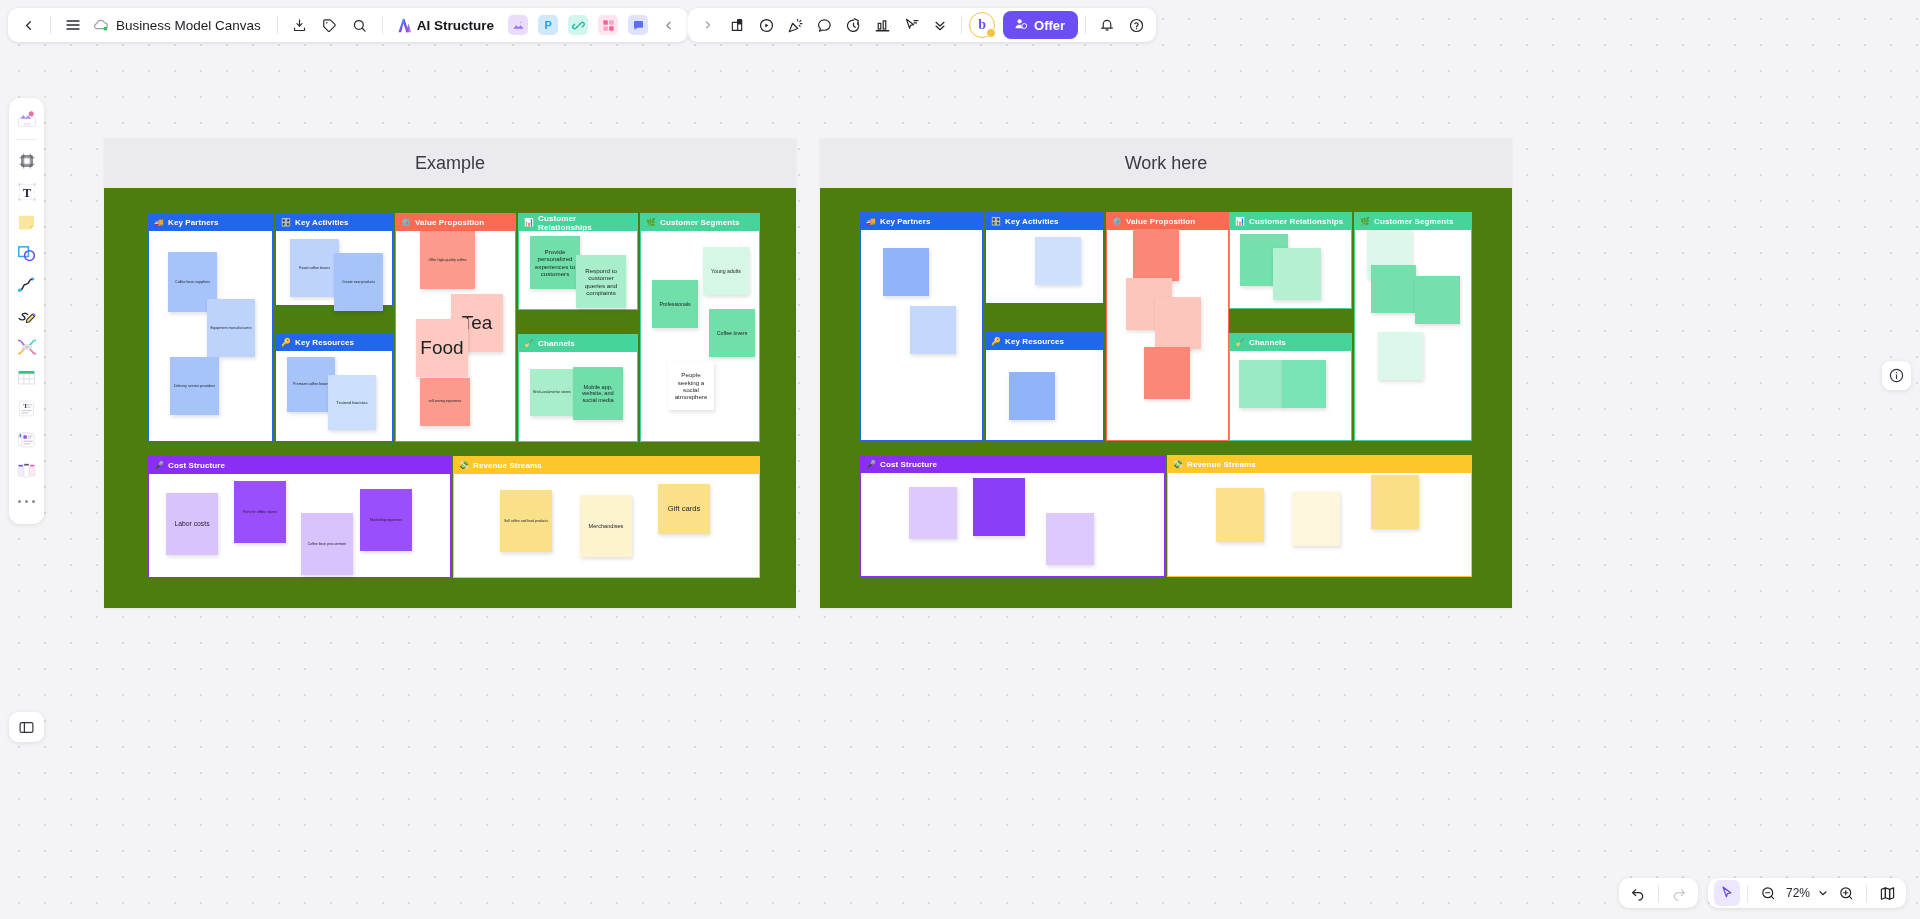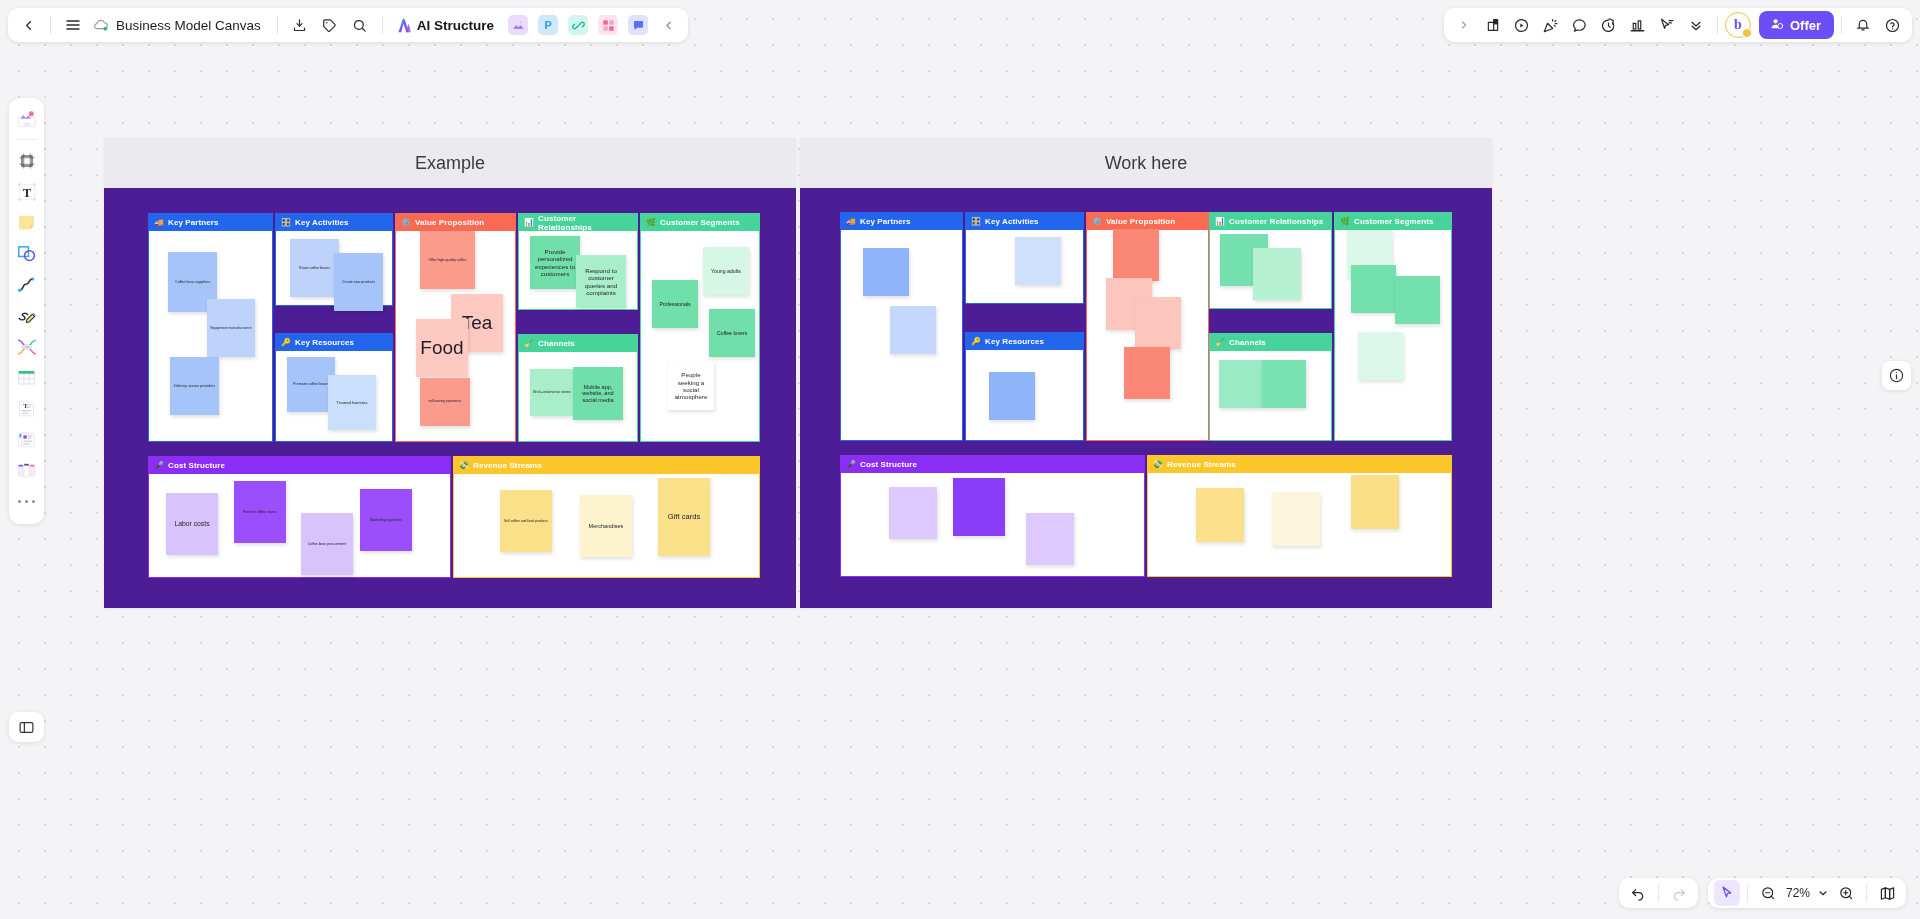--- a/index.html
+++ b/index.html
@@ -9,23 +9,22 @@
     background:#f4f4f6;
     background-image: radial-gradient(circle, #d8d8de 1px, transparent 1px);
     background-size: 26px 26px;
     background-position: 6px 6px;
     position:relative;
   }
 
   
   .topbar{
     position:absolute; top:8px; left:8px; right:8px; height:34px;
-    display:flex; align-items:center; justify-content:space-between;
+    display:flex; align-items:center; justify-content:flex-start;
     pointer-events:none;
-    gap:8px;
   }
   .tb-group{
     background:#fff; border-radius:10px; height:34px;
     display:flex; align-items:center; padding:0 6px;
     box-shadow:0 1px 4px rgba(0,0,0,.10);
     pointer-events:auto;
   }
   .tb-left{ gap:2px; }
   .tbi{
     width:28px;height:28px; border-radius:7px; display:flex;
@@ -99,21 +98,21 @@
     background:#fff;border-radius:10px;height:30px;display:flex;align-items:center;
     padding:0 6px;box-shadow:0 1px 4px rgba(0,0,0,.10);gap:2px;
   }
   .bbi{width:26px;height:26px;border-radius:6px;display:flex;align-items:center;justify-content:center;color:#26262e;}
   .bbi.disabled{color:#c9c9d1;}
   .bbi.active{background:#ece7ff;color:#6c4ef6;}
   .zoomval{font-size:12px;color:#26262e;min-width:30px;text-align:center;}
   .bb-div{width:1px;height:17px;background:#e6e6eb;margin:0 5px;}
 
   
-  .frame{position:absolute;background:#4c1d95;box-shadow:0 1px 3px rgba(0,0,0,.06);}
+  .frame{position:absolute;background:#4d7c0f;box-shadow:0 1px 3px rgba(0,0,0,.06);}
   .frame-head{
     background:#ebebef;height:50px;display:flex;align-items:center;justify-content:center;
     font-size:18px;color:#3a3a44;
   }
   .cell{position:absolute;background:#fff;border-width:1px;border-style:solid;}
   .cell-hd{
     height:17px;display:flex;align-items:center;gap:4px;padding:0 5px;
     font-size:8px;font-weight:700;color:#fff;letter-spacing:.1px;
   }
   .cell-hd .em{font-size:8px;line-height:1;}
@@ -528,25 +527,25 @@
           <div class="note" style="left: 152px; top: 56px; width: 52px; height: 62px; background: rgb(217, 195, 253); font-size: 3.4px;">Coffee bean procurement</div>
           <div class="note" style="left: 211px; top: 32px; width: 52px; height: 62px; background: rgb(155, 78, 251); font-size: 3.6px;">Marketing expenses</div>
         </div>
         <div class="cell" style="left: 349px; top: 318px; width: 307px; height: 122px; border-color: rgb(253, 199, 43);">
           <div class="cell-hd" style="background: rgb(253, 199, 43);">
             <span class="em">💸</span>
             <span>Revenue Streams</span>
           </div>
           <div class="note" style="left: 46px; top: 33px; width: 52px; height: 62px; background: rgb(251, 224, 138); font-size: 3.4px;">Sell coffee and food products</div>
           <div class="note" style="left: 126px; top: 38px; width: 52px; height: 62px; background: rgb(253, 243, 207); font-size: 5.6px;">Merchandises</div>
-          <div class="note" style="left: 204px; top: 21px; width: 52px; height: 78px; background: rgb(251, 224, 138); font-size: 7.6px;">Gift cards</div>
+          <div class="note" style="left: 204px; top: 27px; width: 52px; height: 50px; background: rgb(251, 224, 138); font-size: 7.6px;">Gift cards</div>
         </div>
       </div>
     </div>
-    <div class="frame" style="left: 800px; top: 138px; width: 692px; height: 470px;">
+    <div class="frame" style="left: 820px; top: 138px; width: 692px; height: 470px;">
       <div class="frame-head">Work here</div>
       <div style="position: absolute; inset: 0px;">
         <div class="cell" style="left: 40px; top: 74px; width: 123px; height: 229px; border-color: rgb(34, 102, 238);">
           <div class="cell-hd" style="background: rgb(34, 102, 238);">
             <span class="em">🚚</span>
             <span>Key Partners</span>
           </div>
           <div class="note" style="left: 22px; top: 35px; width: 46px; height: 48px; background: rgb(143, 180, 249); font-size: 5px;"></div>
           <div class="note" style="left: 49px; top: 93px; width: 46px; height: 48px; background: rgb(195, 216, 252); font-size: 5px;"></div>
         </div>

